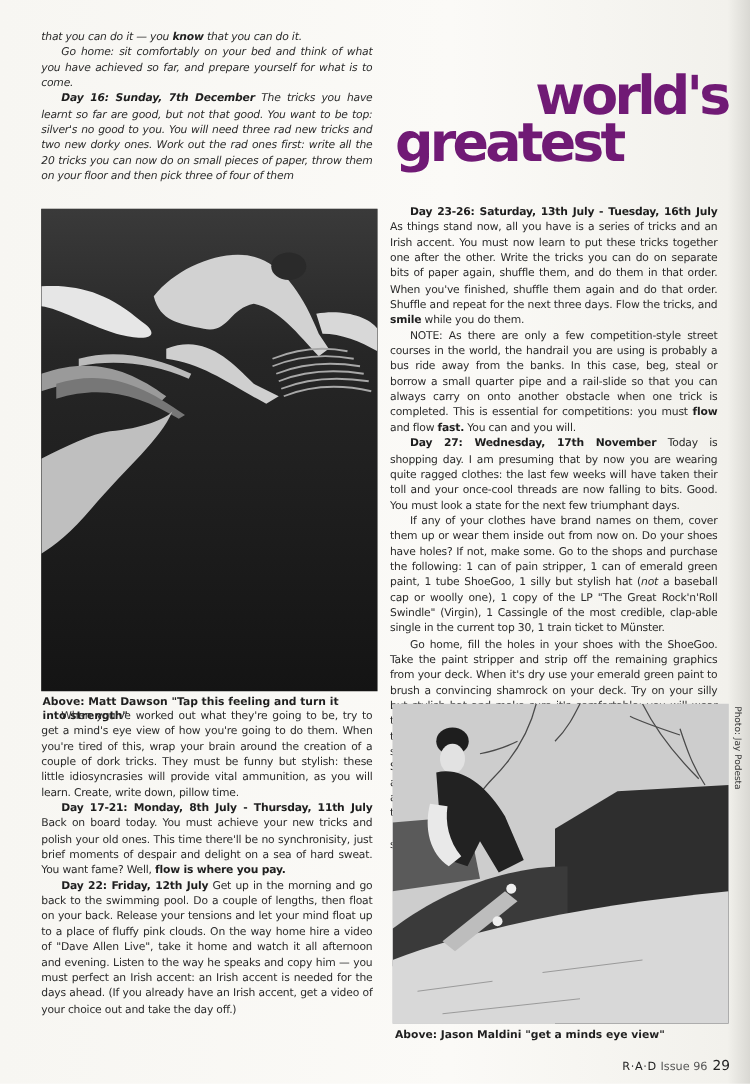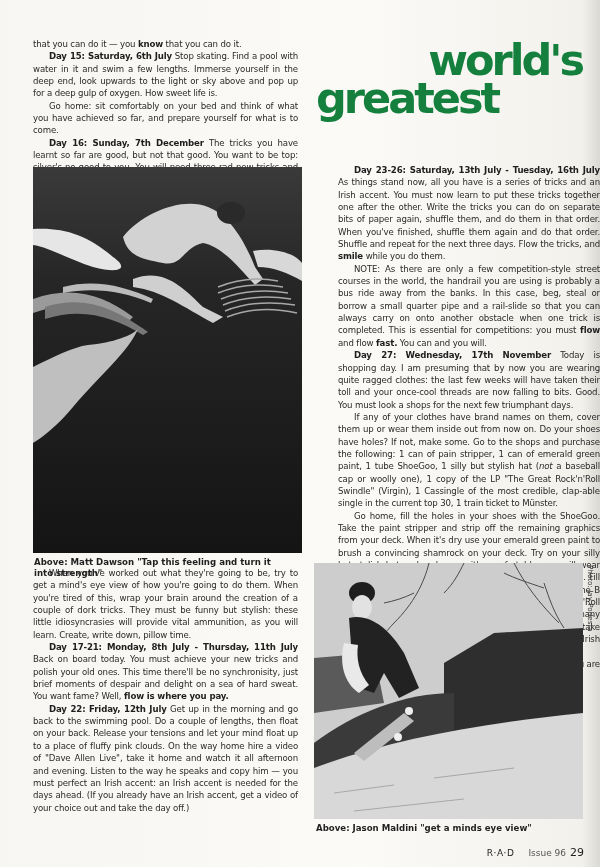--- a/index.html
+++ b/index.html
@@ -5,61 +5,60 @@
   html, body { margin: 0; padding: 0; }
   body {
     width: 600px; height: 867px; position: relative; overflow: hidden;
     background: linear-gradient(90deg, #f7f6f2 0%, #fbfaf7 60%, #f2f1ec 97%, #d9d8d3 100%);
     font-family: "DejaVu Sans", sans-serif; color: #2a2a2a;
   }
   .col { position: absolute; font-size: 8.6px; line-height: 12.35px; text-align: justify; letter-spacing: -0.15px; }
   .col p { margin: 0; text-indent: 16px; }
   .col p.noindent { text-indent: 0; }
   .col b { font-weight: bold; color: #1e1e1e; }
-  #col-left-top { left: 33px; top: 38px; width: 265px; }
+  #col-left-top { left: 33px; top: 24px; width: 265px; font-style: italic; }
   #col-left-bottom { left: 33px; top: 567px; width: 265px; }
-  #col-right { left: 338px; top: 164px; width: 262px; }
+  #col-right { left: 312px; top: 164px; width: 262px; }
   .headline {
-    position: absolute; left: 316px; top: 41px; width: 270px;
-    font-family: "DejaVu Sans", sans-serif; font-weight: bold; color: #15803d;
+    position: absolute; left: 316px; top: 58px; width: 270px;
+    font-family: "DejaVu Sans", sans-serif; font-weight: bold; color: #701a75;
     letter-spacing: -3px; line-height: 38px; font-size: 43px;
   }
   .headline .l1 { display: block; text-align: right; padding-right: 4px; }
   .headline .l2 { display: block; text-align: left; }
   .photo { position: absolute; overflow: hidden; }
   #photo-left { left: 33px; top: 167px; width: 269px; height: 386px; background: #1c1c1c; }
   #photo-right { left: 314px; top: 563px; width: 269px; height: 256px; background: #cfcfcf; }
   .caption { position: absolute; font-weight: bold; font-size: 8.6px; line-height: 10.5px; color: #1f1f1f; }
   #caption-left { left: 34px; top: 557px; width: 250px; }
   #caption-right { left: 316px; top: 823px; width: 280px; }
   .credit { position: absolute; left: 586px; top: 565px; font-size: 7.2px; color: #3a3a3a; writing-mode: vertical-rl; white-space: nowrap; }
   .footer { position: absolute; right: 16px; top: 846px; font-size: 9px; color: #333; white-space: nowrap; }
   .footer .mag { font-weight: normal; letter-spacing: 0.5px; color: #222; }
-  .footer .issue { color: #555; margin-left: 14px; }
+  .footer .issue { color: #555; margin-left: 3px; }
   .footer .page { font-weight: normal; font-size: 11px; margin-left: 4px; color: #222; }
 </style>
 </head>
 <body>
 
 <div id="col-left-top" class="col">
     <p class="noindent"><span>that you can do it — you </span><b>know</b><span> that you can do it.</span></p>
-    <p><b>Day 15: Saturday, 6th July</b><span> Stop skating. Find a pool with water in it and swim a few lengths. Immerse yourself in the deep end, look upwards to the light or sky above and pop up for a deep gulp of oxygen. How sweet life is.</span></p>
     <p><span>Go home: sit comfortably on your bed and think of what you have achieved so far, and prepare yourself for what is to come.</span></p>
     <p><b>Day 16: Sunday, 7th December</b><span> The tricks you have learnt so far are good, but not that good. You want to be top: silver's no good to you. You will need three rad new tricks and two new dorky ones. Work out the rad ones first: write all the 20 tricks you can now do on small pieces of paper, throw them on your floor and then pick three of four of them</span></p>
   </div>
 
 <div class="headline">
   <span class="l1">world's</span>
   <span class="l2">greatest</span>
 </div>
 
 <div id="col-right" class="col">
     <p><b>Day 23-26: Saturday, 13th July - Tuesday, 16th July</b><span> As things stand now, all you have is a series of tricks and an Irish accent. You must now learn to put these tricks together one after the other. Write the tricks you can do on separate bits of paper again, shuffle them, and do them in that order. When you've finished, shuffle them again and do that order. Shuffle and repeat for the next three days. Flow the tricks, and </span><b>smile</b><span> while you do them.</span></p>
     <p><span>NOTE: As there are only a few competition-style street courses in the world, the handrail you are using is probably a bus ride away from the banks. In this case, beg, steal or borrow a small quarter pipe and a rail-slide so that you can always carry on onto another obstacle when one trick is completed. This is essential for competitions: you must </span><b>flow</b><span> and flow </span><b>fast.</b><span> You can and you will.</span></p>
-    <p><b>Day 27: Wednesday, 17th November</b><span> Today is shopping day. I am presuming that by now you are wearing quite ragged clothes: the last few weeks will have taken their toll and your once-cool threads are now falling to bits. Good. You must look a shops for the next few triumphant days.</span></p>
+    <p><b>Day 27: Wednesday, 17th November</b><span> Today is shopping day. I am presuming that by now you are wearing quite ragged clothes: the last few weeks will have taken their toll and your once-cool threads are now falling to bits. Good. You must look a state for the next few triumphant days.</span></p>
     <p><span>If any of your clothes have brand names on them, cover them up or wear them inside out from now on. Do your shoes have holes? If not, make some. Go to the shops and purchase the following: 1 can of pain stripper, 1 can of emerald green paint, 1 tube ShoeGoo, 1 silly but stylish hat (</span><i>not</i><span> a baseball cap or woolly one), 1 copy of the LP "The Great Rock'n'Roll Swindle" (Virgin), 1 Cassingle of the most credible, clap-able single in the current top 30, 1 train ticket to Münster.</span></p>
     <p><span>Go home, fill the holes in your shoes with the ShoeGoo. Take the paint stripper and strip off the remaining graphics from your deck. When it's dry use your emerald green paint to brush a convincing shamrock on your deck. Try on your silly but stylish hat and make sure it's comfortable: you will wear this all your waking hours from now until Sunday evening. Fill the little holes in on top of your cassingle and tape on the B side the "Black Arabs" track off "The Great Rock'n'Roll Swindle". Make a phone call to Monster Magazine in Germany and ask for Titus. He will not be there. Get somebody to take an urgent message to the sports hall saying that the Irish team will be arriving tomorrow and give them your name.</span></p>
     <p><span>Go to bed early: you will need a good night's sleep. You are so near — yet so far.</span></p>
   </div>
 
 <div id="photo-left" class="photo">
   <svg width="269" height="386" viewBox="0 0 269 386">
     <defs>
       <linearGradient id="bgL" x1="0" y1="0" x2="0" y2="1">
         <stop offset="0" stop-color="#3a3a3a"></stop>

